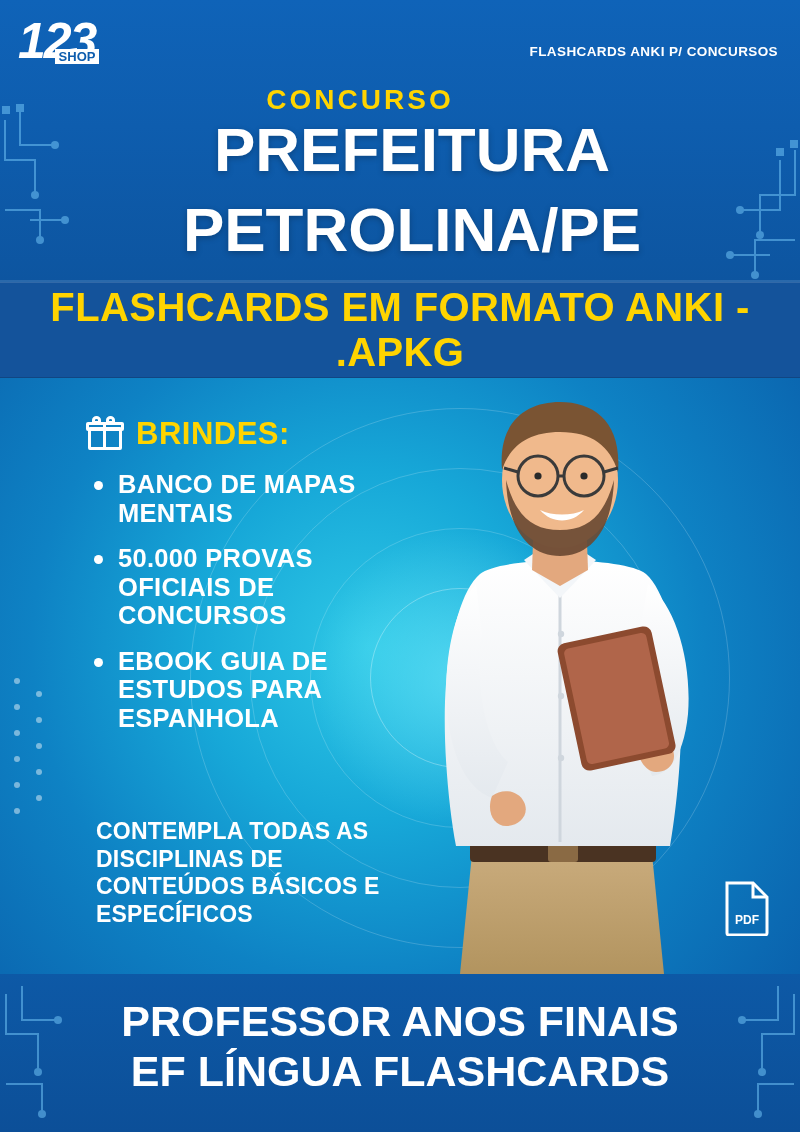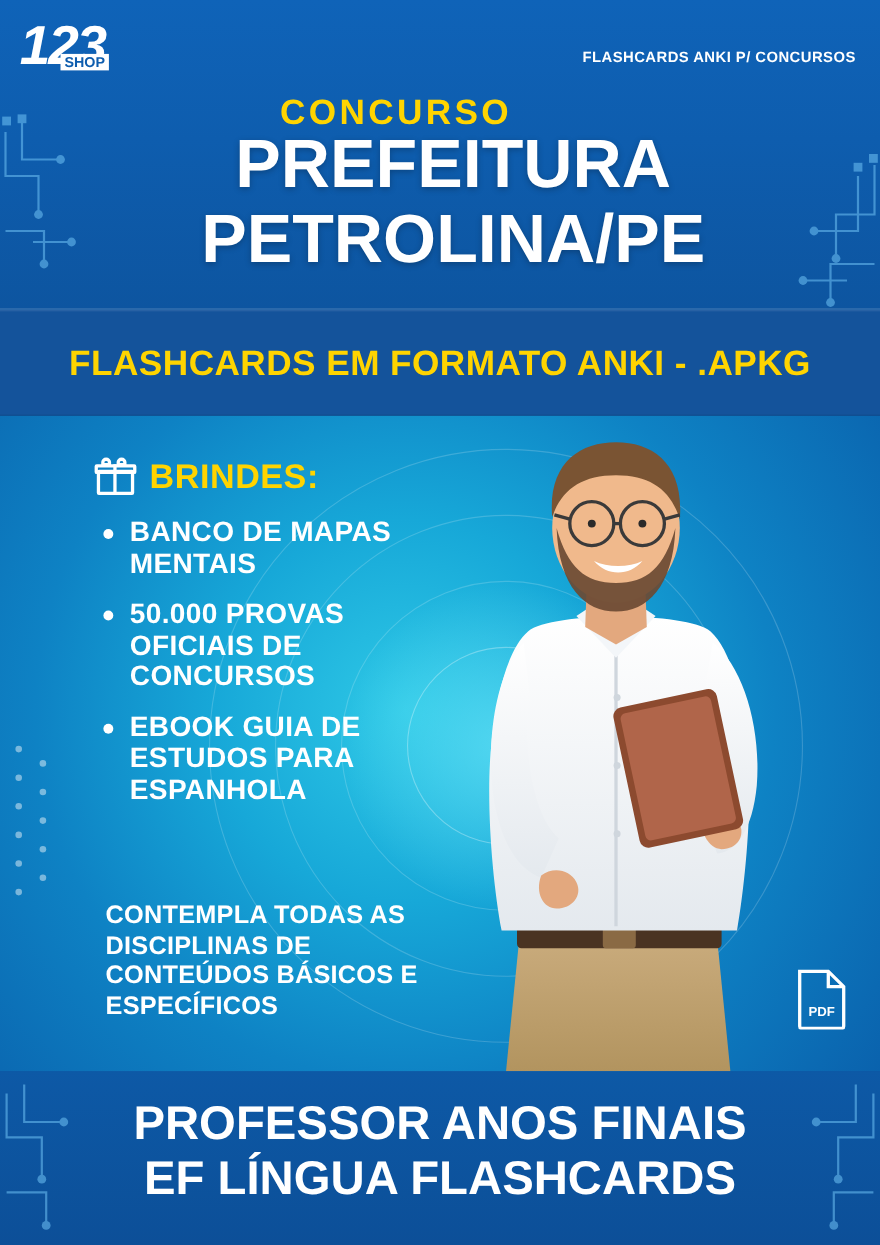--- a/index.html
+++ b/index.html
@@ -43,41 +43,41 @@
   }
   .top-right-label {
     position: absolute; right: 22px; top: 44px;
     color: #ffffff; font-size: 13.5px; font-weight: bold;
     letter-spacing: 0.4px;
   }
   .kicker {
     position: absolute; top: 84px; left: 0; width: 720px;
     text-align: center;
     color: #ffd400;
-    font-size: 32px; font-weight: bold; letter-spacing: 3px;
+    font-size: 28px; font-weight: bold; letter-spacing: 3px;
   }
   .title1, .title2 {
     position: absolute; left: 0; width: 800px; text-align: center;
     color: #ffffff; font-weight: bold;
     font-size: 62px; line-height: 0.98; letter-spacing: 0px;
     text-shadow: 0 2px 6px rgba(0,0,0,0.25);
     padding-left: 24px;
   }
   .title1 { top: 120px; }
-  .title2 { top: 188px; }
+  .title2 { top: 200px; }
 
   
   .sub-band {
     position: absolute; left: 0; top: 282px; width: 800px; height: 96px;
     background: #14539b;
     display: flex; align-items: center; justify-content: center;
     box-shadow: inset 0 1px 0 rgba(255,255,255,0.13), inset 0 -1px 0 rgba(0,0,0,0.15);
   }
   .sub-band span {
-    color: #ffd400; font-weight: bold; font-size: 32px; letter-spacing: 0.4px;
+    color: #ffd400; font-weight: bold; font-size: 40px; letter-spacing: 0.4px;
     text-align: center;
   }
 
   
   .body-area {
     position: absolute; left: 0; top: 378px; width: 800px; height: 596px;
     background: radial-gradient(circle at 46% 45%, #2ec8e6 0%, #17a8d8 32%, #0e82c4 62%, #0a62ad 100%);
     overflow: hidden;
   }
   .rings {

